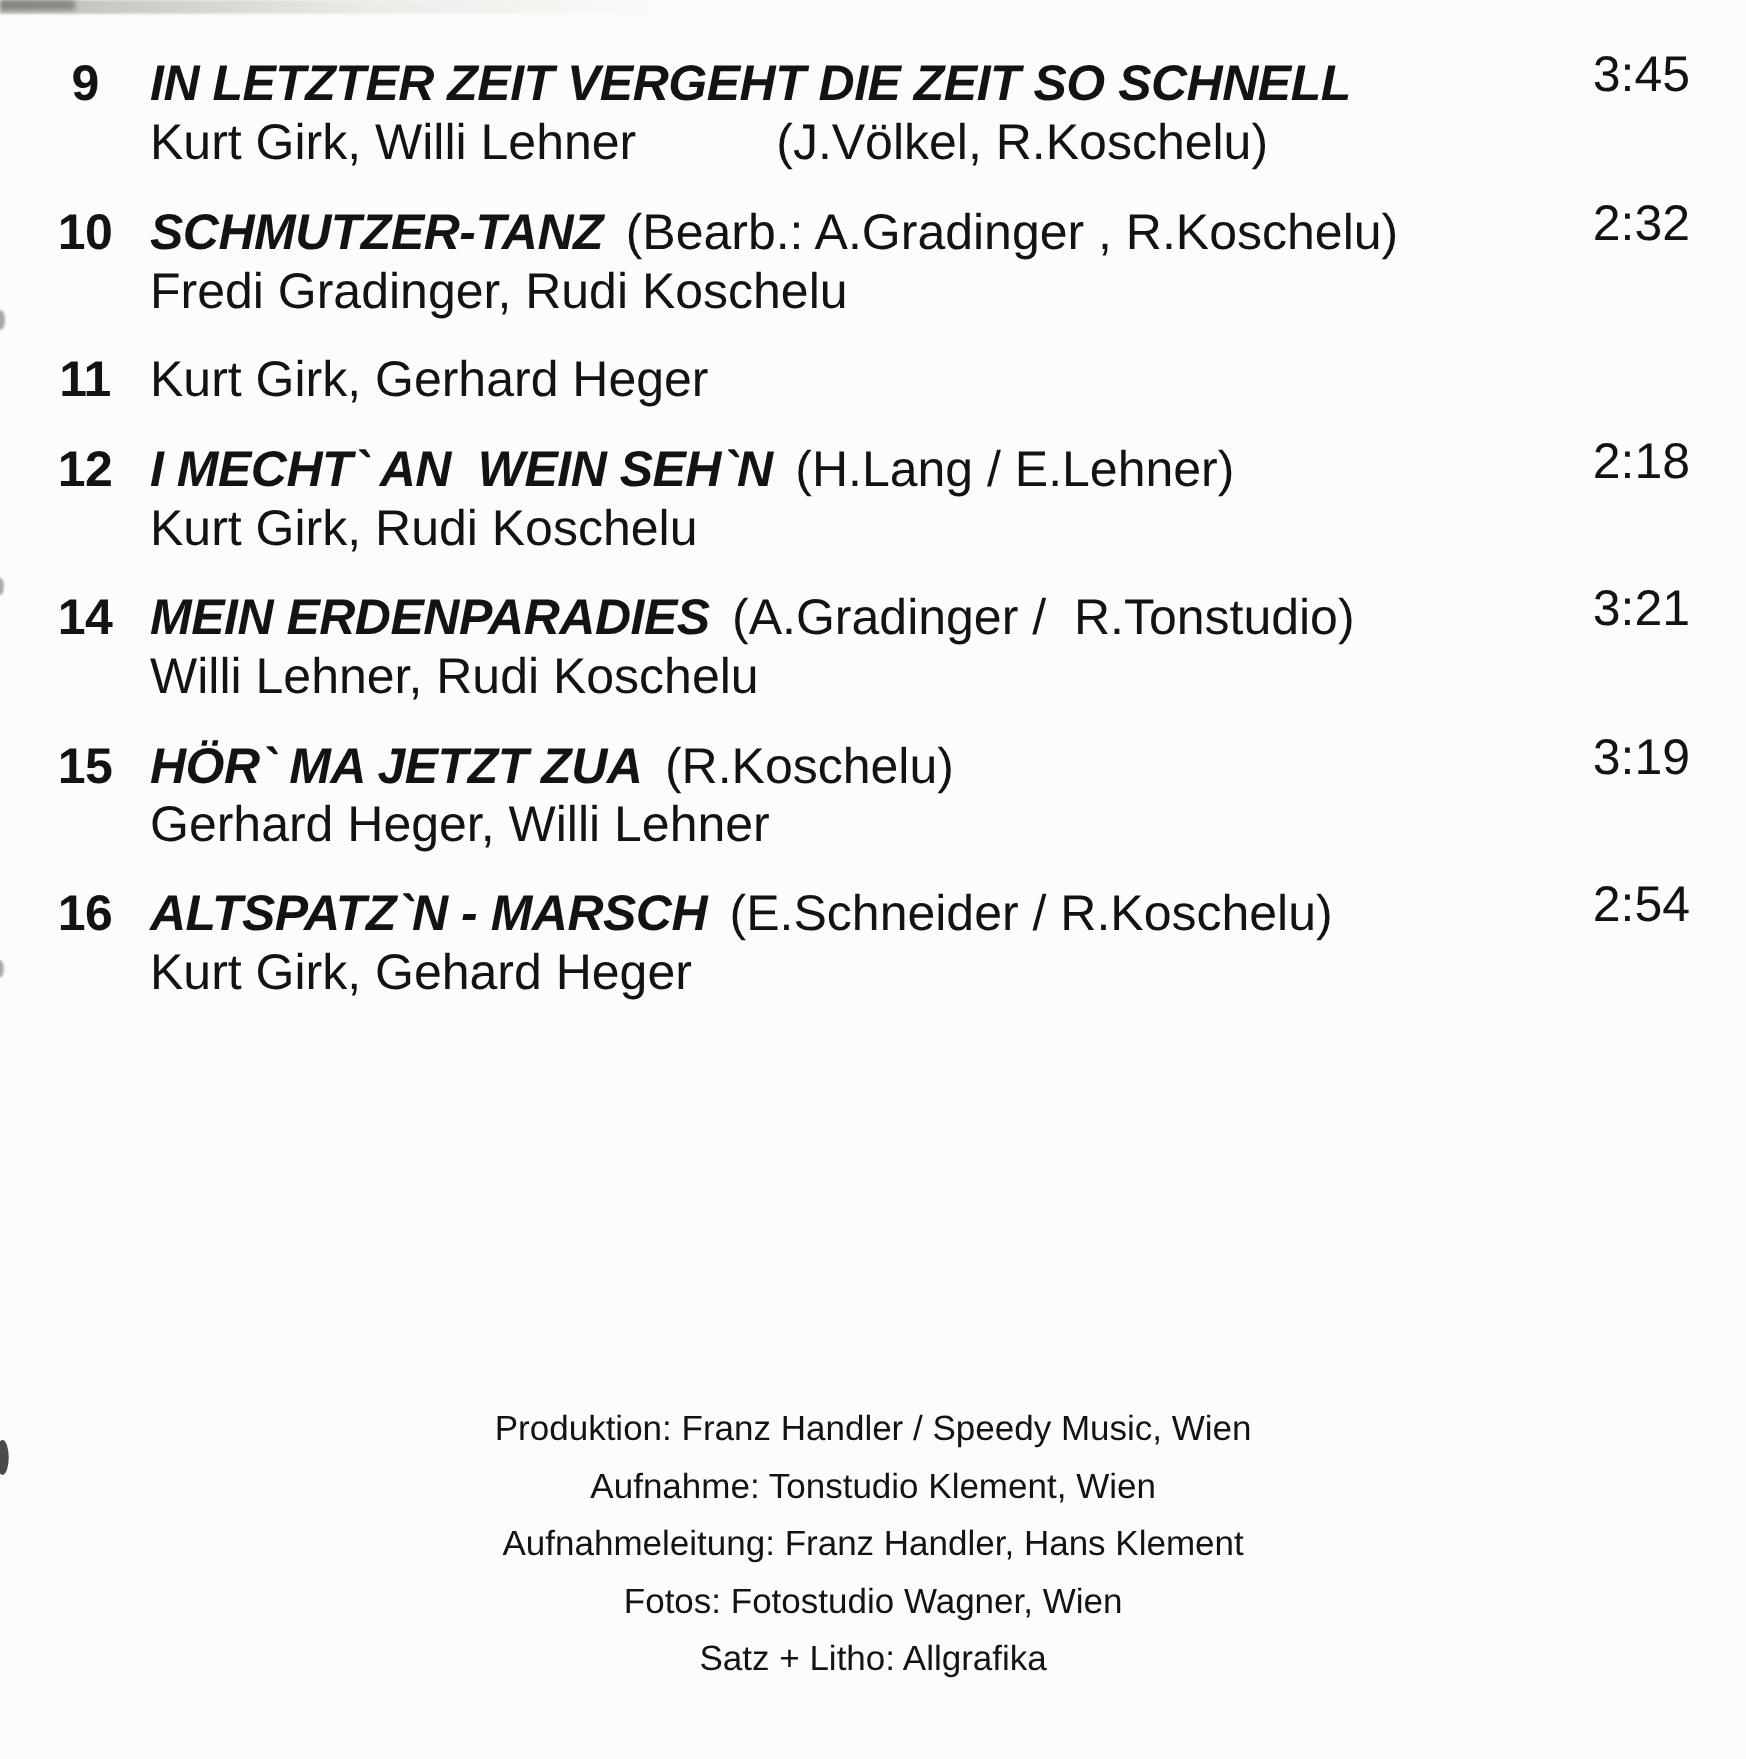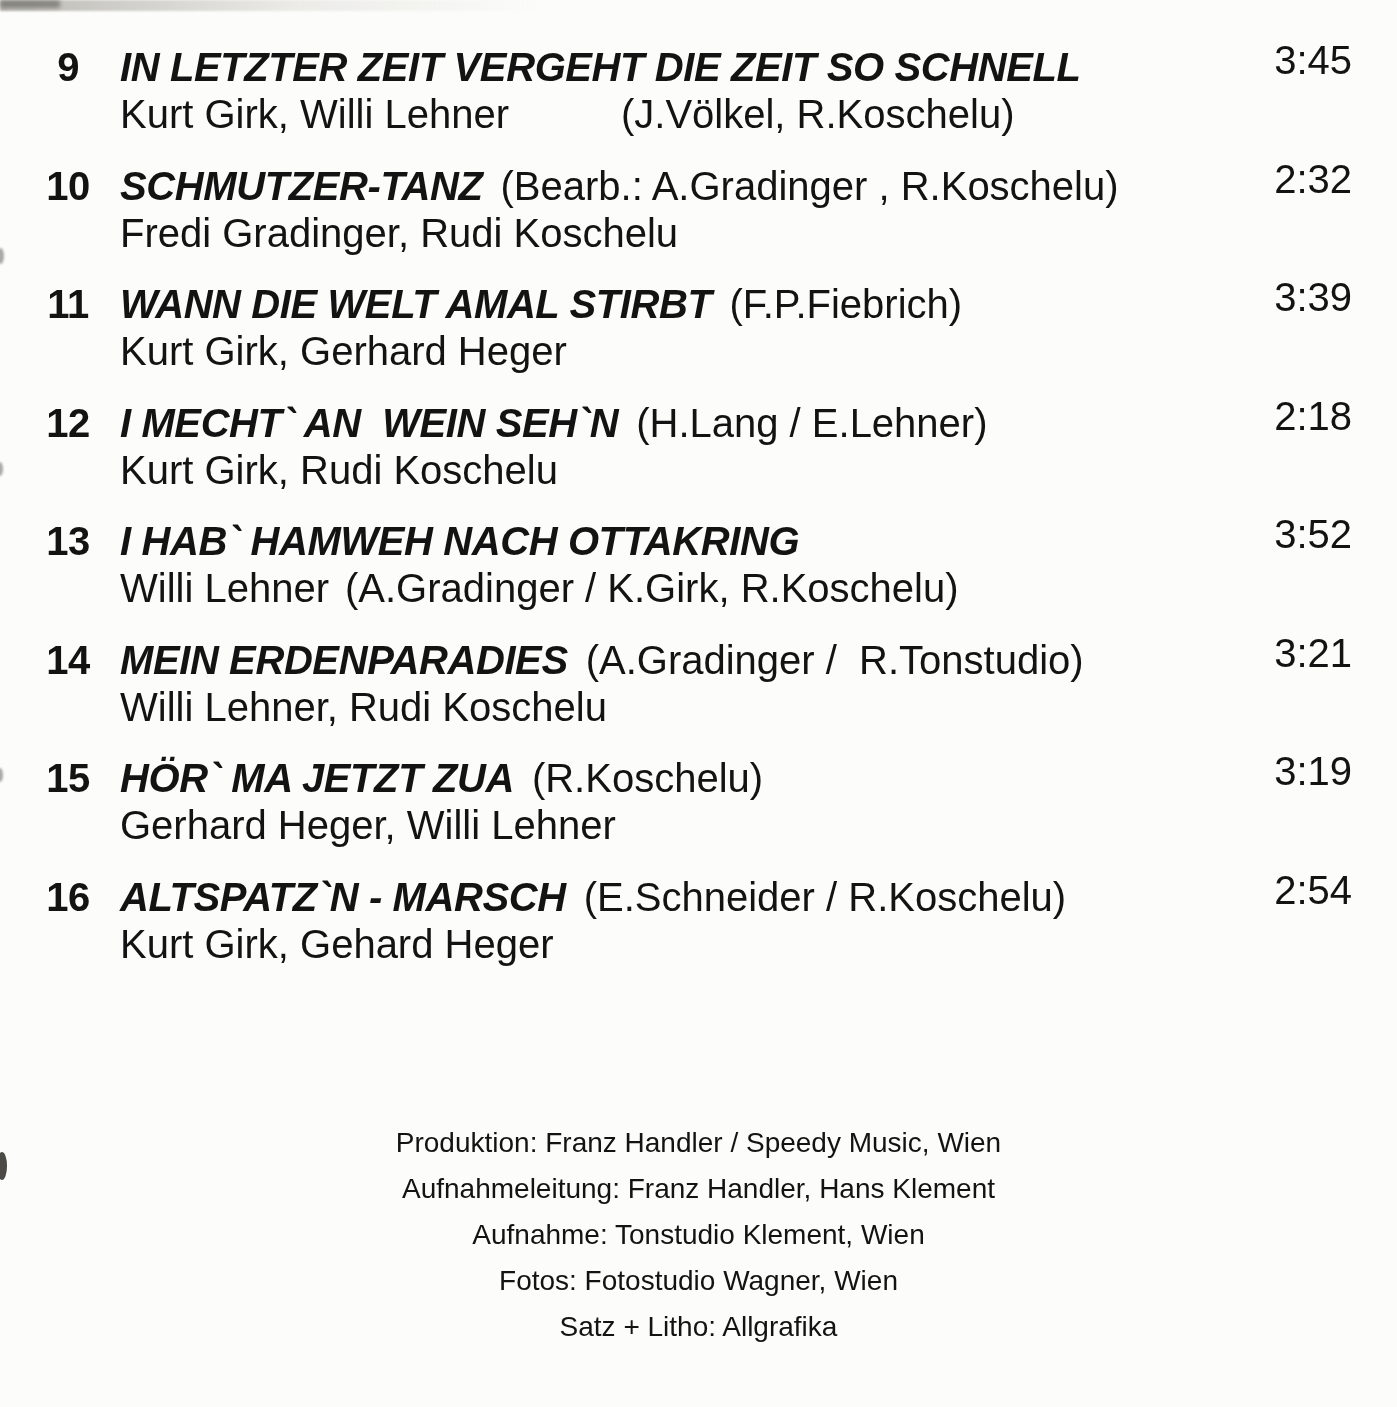--- a/index.html
+++ b/index.html
@@ -144,51 +144,45 @@
         <div class="line line1"><span class="title">IN LETZTER ZEIT VERGEHT DIE ZEIT SO SCHNELL</span><span class="composer1"></span><span class="duration">3:45</span></div>
         <div class="line line2"><span class="performers">Kurt Girk, Willi Lehner</span><span class="composer2">(J.Völkel, R.Koschelu)</span></div>
       </div>
       <div class="track">
         <span class="num">10</span>
         <div class="line line1"><span class="title">SCHMUTZER-TANZ</span><span class="composer1">(Bearb.: A.Gradinger , R.Koschelu)</span><span class="duration">2:32</span></div>
         <div class="line line2"><span class="performers">Fredi Gradinger, Rudi Koschelu</span><span class="composer2"></span></div>
       </div>
       <div class="track">
         <span class="num">11</span>
-        <div class="line line1"><span class="title">WANN DIE WELT AMAL STIRBT</span><span class="composer1">(F.P.Fiebrich)</span><span class="duration">3:39</span></div>
         <div class="line line2"><span class="performers">Kurt Girk, Gerhard Heger</span><span class="composer2"></span></div>
       </div>
       <div class="track">
         <span class="num">12</span>
         <div class="line line1"><span class="title">I MECHT` AN  WEIN SEH`N</span><span class="composer1">(H.Lang / E.Lehner)</span><span class="duration">2:18</span></div>
         <div class="line line2"><span class="performers">Kurt Girk, Rudi Koschelu</span><span class="composer2"></span></div>
-      </div>
-      <div class="track">
-        <span class="num">13</span>
-        <div class="line line1"><span class="title">I HAB` HAMWEH NACH OTTAKRING</span><span class="composer1"></span><span class="duration">3:52</span></div>
-        <div class="line line2"><span class="performers">Willi Lehner</span><span class="composer2">(A.Gradinger / K.Girk, R.Koschelu)</span></div>
       </div>
       <div class="track">
         <span class="num">14</span>
         <div class="line line1"><span class="title">MEIN ERDENPARADIES</span><span class="composer1">(A.Gradinger /  R.Tonstudio)</span><span class="duration">3:21</span></div>
         <div class="line line2"><span class="performers">Willi Lehner, Rudi Koschelu</span><span class="composer2"></span></div>
       </div>
       <div class="track">
         <span class="num">15</span>
         <div class="line line1"><span class="title">HÖR` MA JETZT ZUA</span><span class="composer1">(R.Koschelu)</span><span class="duration">3:19</span></div>
         <div class="line line2"><span class="performers">Gerhard Heger, Willi Lehner</span><span class="composer2"></span></div>
       </div>
       <div class="track">
         <span class="num">16</span>
         <div class="line line1"><span class="title">ALTSPATZ`N - MARSCH</span><span class="composer1">(E.Schneider / R.Koschelu)</span><span class="duration">2:54</span></div>
         <div class="line line2"><span class="performers">Kurt Girk, Gehard Heger</span><span class="composer2"></span></div>
       </div>
     </div>
 
   <div class="credits">
     <div>Produktion: Franz Handler / Speedy Music, Wien</div>
+    <div>Aufnahme: Tonstudio Klement, Wien</div>
     <div>Aufnahmeleitung: Franz Handler, Hans Klement</div>
-    <div>Aufnahme: Tonstudio Klement, Wien</div>
     <div>Fotos: Fotostudio Wagner, Wien</div>
     <div>Satz + Litho: Allgrafika</div>
   </div>
 
 </div>
 
 </body></html>

